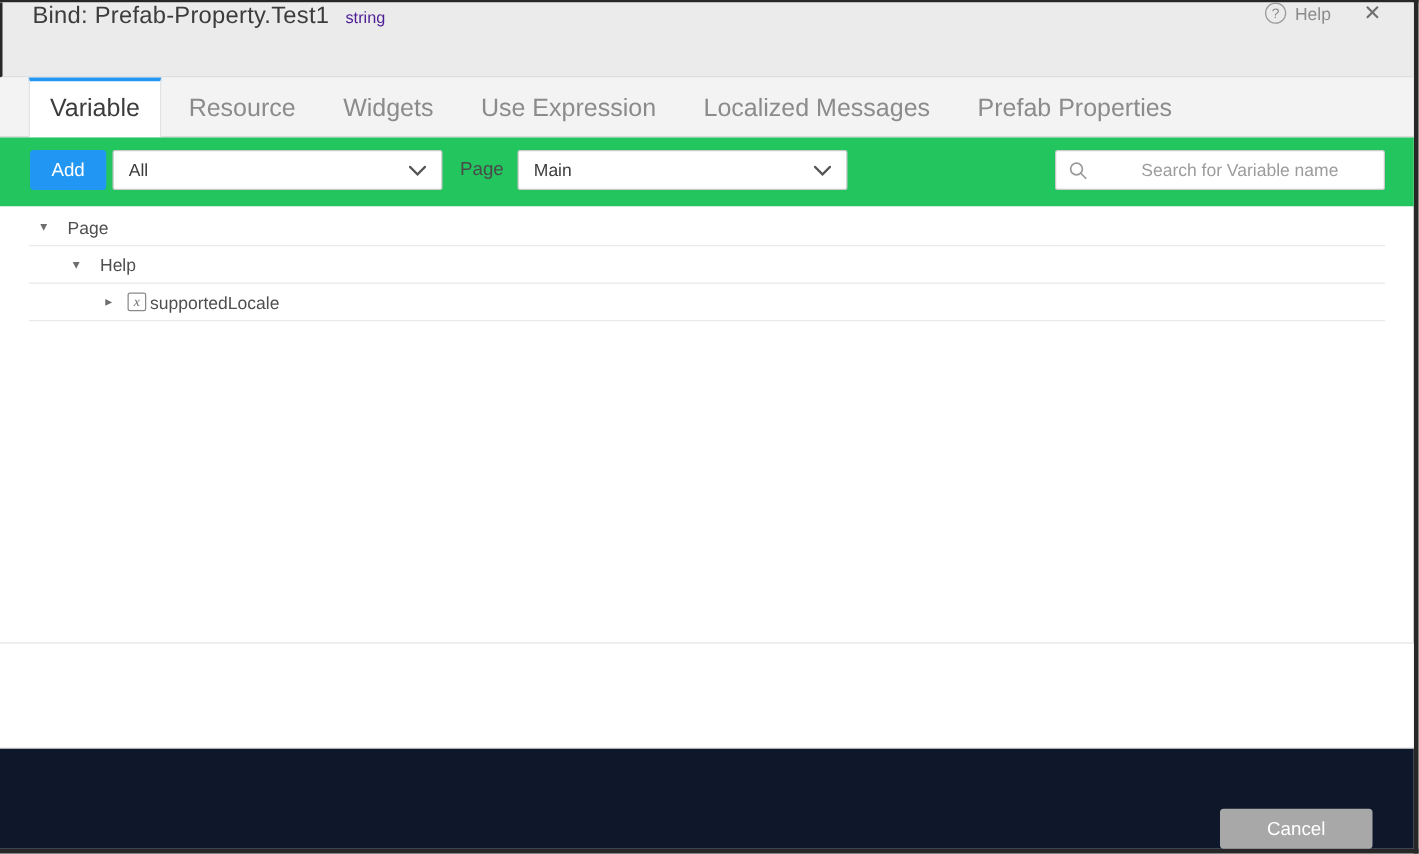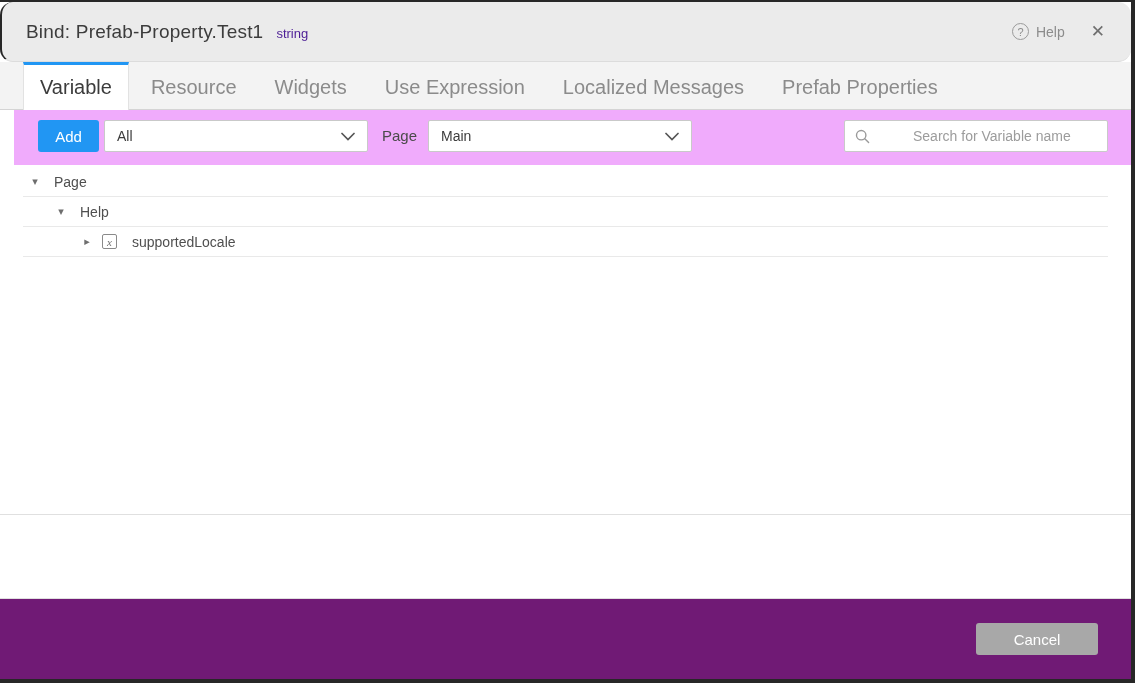--- a/index.html
+++ b/index.html
@@ -16,23 +16,22 @@
     border-top: 2px solid #272727;
     border-right: 4px solid #272727;
     border-bottom: 4px solid #272727;
   }
   
   .header {
     height: 60px; flex: 0 0 60px;
     background: #ebebeb;
     border-left: 2px solid #272727;
     border-bottom: 1px solid #dcdcdc;
-    display: flex; align-items: center;
+    display: flex; align-items: flex-start;
     padding: 0 26px 0 24px;
-    border-radius: 13px;
   }
   .title { font-size: 19px; font-weight: 400; color: #3c3c3c; letter-spacing: .2px; }
   .type-label { font-size: 13px; color: #4c1d95; margin-left: 13px; padding-top: 4px; }
   .header-spacer { flex: 1; }
   .help-group { display: flex; align-items: center; color: #8c8c8c; font-size: 14px; cursor: pointer; margin-right: 26px; }
   .help-circle {
     width: 17px; height: 17px; border: 1px solid #9a9a9a; border-radius: 50%;
     display: inline-flex; align-items: center; justify-content: center;
     font-size: 11px; color: #8c8c8c; margin-right: 7px;
   }
@@ -59,22 +58,21 @@
     border-top: 3px solid #2196f3;
     border-left: 1px solid #e2e2e2;
     border-right: 1px solid #e2e2e2;
     margin-bottom: -1px;
   }
   
   .toolbar {
     height: 55px; flex: 0 0 55px;
     display: flex; align-items: flex-start;
     padding: 10px 23px 0 24px;
-    background: #f0abfc;
-    margin-left: 14px;
+    background: #22c55e;
   }
   .add-btn {
     width: 61px; height: 32px;
     background: #2196f3; color: #fff;
     border: none; border-radius: 3px;
     font-size: 15px; font-family: inherit;
     cursor: pointer; margin-right: 5px;
   }
   .select {
     width: 264px; height: 32px;
@@ -122,29 +120,29 @@
   .indent-1 { padding-left: 31px; }
   .indent-2 { padding-left: 57px; }
   .x-icon {
     width: 15px; height: 15px;
     border: 1px solid #8a8a8a; border-radius: 2px;
     display: inline-flex; align-items: center; justify-content: center;
     font-family: "Liberation Serif", "DejaVu Serif", serif;
     font-style: italic; font-size: 11px; color: #6f6f6f;
     margin-left: 8px; flex: 0 0 15px;
   }
-  .x-icon + .tree-label { margin-left: 15px; }
+  .x-icon + .tree-label { margin-left: 3px; }
   .divider { height: 1px; flex: 0 0 1px; background: #e0e0e0; }
   .preview-area { height: 83px; flex: 0 0 83px; background: #fff; }
   
   .footer {
     flex: 1;
-    display: flex; justify-content: flex-end; align-items: flex-start;
+    display: flex; justify-content: flex-end; align-items: flex-end;
     padding: 24px 23px 0 0;
-    background: #701a75;
+    background: #0f172a;
   }
   .btn {
     height: 32px; border: none; border-radius: 3px;
     font-size: 15px; font-family: inherit; color: #ffffff;
     cursor: pointer;
   }
   .cancel-btn { width: 122px; background: #a8a8a8; margin-right: 10px; }
   .bind-btn { width: 120px; background: #2196f3; }
 </style>
 </head>

